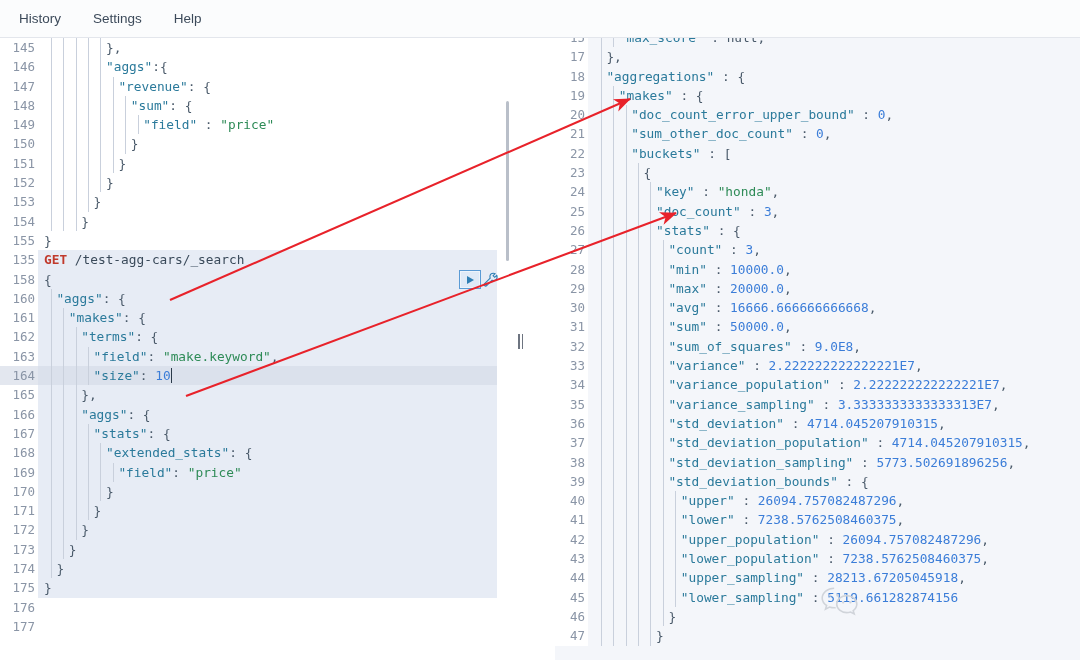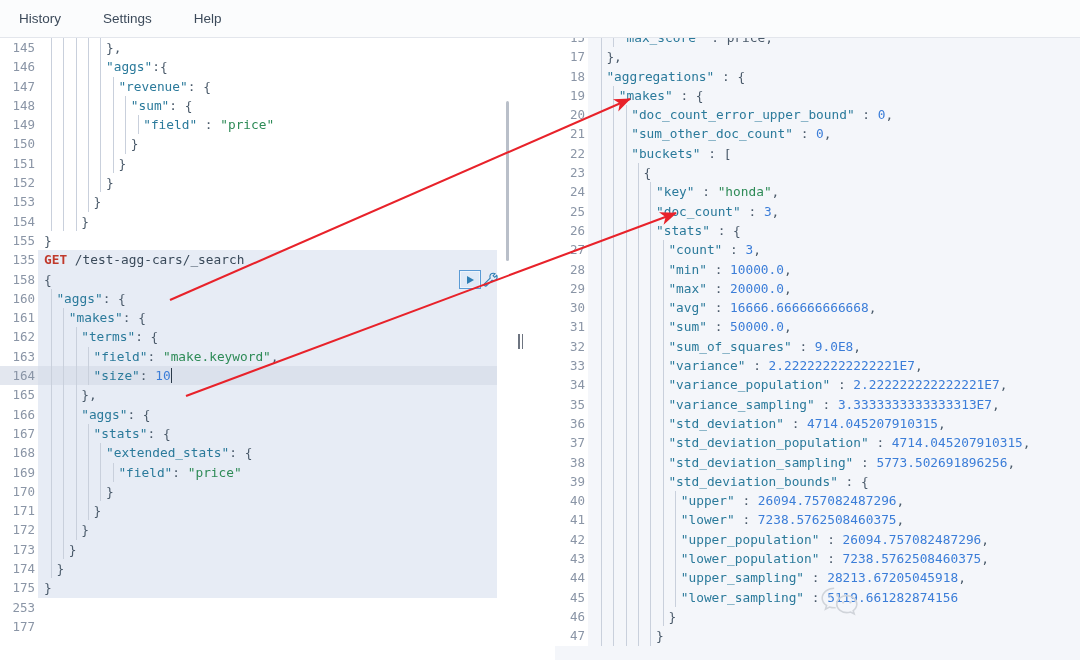--- a/index.html
+++ b/index.html
@@ -3,21 +3,21 @@
 <meta charset="utf-8">
 <style>
   * { box-sizing: border-box; margin:0; padding:0; }
   html,body { width:1080px; height:660px; overflow:hidden; background:#ffffff;
               font-family:"Liberation Sans", sans-serif; }
 
   
   #menubar {
     position:absolute; left:0; top:0; width:1080px; height:38px;
     background:#fbfcfd; border-bottom:1px solid #e3e6ec;
-    display:flex; align-items:center; padding-left:8px; gap:20px;
+    display:flex; align-items:center; padding-left:8px; gap:10px;
   }
   .menu-item {
     font-size:13.5px; color:#3c4a5a; padding:5px 11px; border-radius:3px;
     cursor:default; white-space:nowrap;
   }
 
   
   #workspace { position:absolute; left:0; top:38px; width:1080px; height:622px; background:#fff; }
 
   .pane { position:absolute; top:0; height:622px; overflow:hidden; background:#ffffff; }
@@ -151,39 +151,39 @@
         <div class="row sel"><div class="gutter"><span class="gutter-wrap">166<span class="fold">▾</span></span></div><div class="code"><span style="display: inline-block; width: 37.2px;"></span><span><span class="k">"aggs"</span><span class="p">: {</span></span><span class="ig" style="left: 12.82px;"></span><span class="ig" style="left: 25.22px;"></span><span class="ig" style="left: 37.62px;"></span></div></div>
         <div class="row sel"><div class="gutter"><span class="gutter-wrap">167<span class="fold">▾</span></span></div><div class="code"><span style="display: inline-block; width: 49.6px;"></span><span><span class="k">"stats"</span><span class="p">: {</span></span><span class="ig" style="left: 12.82px;"></span><span class="ig" style="left: 25.22px;"></span><span class="ig" style="left: 37.62px;"></span><span class="ig" style="left: 50.02px;"></span></div></div>
         <div class="row sel"><div class="gutter"><span class="gutter-wrap">168<span class="fold">▾</span></span></div><div class="code"><span style="display: inline-block; width: 62px;"></span><span><span class="k">"extended_stats"</span><span class="p">: {</span></span><span class="ig" style="left: 12.82px;"></span><span class="ig" style="left: 25.22px;"></span><span class="ig" style="left: 37.62px;"></span><span class="ig" style="left: 50.02px;"></span><span class="ig" style="left: 62.42px;"></span></div></div>
         <div class="row sel"><div class="gutter"><span class="gutter-wrap">169</span></div><div class="code"><span style="display: inline-block; width: 74.4px;"></span><span><span class="k">"field"</span><span class="p">: </span><span class="s">"price"</span></span><span class="ig" style="left: 12.82px;"></span><span class="ig" style="left: 25.22px;"></span><span class="ig" style="left: 37.62px;"></span><span class="ig" style="left: 50.02px;"></span><span class="ig" style="left: 62.42px;"></span><span class="ig" style="left: 74.82px;"></span></div></div>
         <div class="row sel"><div class="gutter"><span class="gutter-wrap">170<span class="fold">▴</span></span></div><div class="code"><span style="display: inline-block; width: 62px;"></span><span><span class="p">}</span></span><span class="ig" style="left: 12.82px;"></span><span class="ig" style="left: 25.22px;"></span><span class="ig" style="left: 37.62px;"></span><span class="ig" style="left: 50.02px;"></span><span class="ig" style="left: 62.42px;"></span></div></div>
         <div class="row sel"><div class="gutter"><span class="gutter-wrap">171<span class="fold">▴</span></span></div><div class="code"><span style="display: inline-block; width: 49.6px;"></span><span><span class="p">}</span></span><span class="ig" style="left: 12.82px;"></span><span class="ig" style="left: 25.22px;"></span><span class="ig" style="left: 37.62px;"></span><span class="ig" style="left: 50.02px;"></span></div></div>
         <div class="row sel"><div class="gutter"><span class="gutter-wrap">172<span class="fold">▴</span></span></div><div class="code"><span style="display: inline-block; width: 37.2px;"></span><span><span class="p">}</span></span><span class="ig" style="left: 12.82px;"></span><span class="ig" style="left: 25.22px;"></span><span class="ig" style="left: 37.62px;"></span></div></div>
         <div class="row sel"><div class="gutter"><span class="gutter-wrap">173<span class="fold">▴</span></span></div><div class="code"><span style="display: inline-block; width: 24.8px;"></span><span><span class="p">}</span></span><span class="ig" style="left: 12.82px;"></span><span class="ig" style="left: 25.22px;"></span></div></div>
         <div class="row sel"><div class="gutter"><span class="gutter-wrap">174<span class="fold">▴</span></span></div><div class="code"><span style="display: inline-block; width: 12.4px;"></span><span><span class="p">}</span></span><span class="ig" style="left: 12.82px;"></span></div></div>
         <div class="row sel"><div class="gutter"><span class="gutter-wrap">175<span class="fold">▴</span></span></div><div class="code"><span style="display: inline-block; width: 0px;"></span><span><span class="p">}</span></span></div></div>
-        <div class="row"><div class="gutter"><span class="gutter-wrap">253</span></div><div class="code"><span style="display: inline-block; width: 0px;"></span><span></span></div></div>
+        <div class="row"><div class="gutter"><span class="gutter-wrap">176</span></div><div class="code"><span style="display: inline-block; width: 0px;"></span><span></span></div></div>
         <div class="row"><div class="gutter"><span class="gutter-wrap">177</span></div><div class="code"><span style="display: inline-block; width: 0px;"></span><span></span></div></div>
       </div>
   </div>
 
   <div id="splitter">
     <div id="split-scroll"></div>
     <div id="split-handle">
       <i></i>
         <i></i>
     </div>
   </div>
 
   <div id="right-border"></div>
   <div id="right-pane-topline"></div>
 
   <div class="pane" id="right-pane">
     <div class="code-area" id="right-code" style="top: -10px;">
-        <div class="row clip-top"><div class="gutter"><span class="gutter-wrap">15</span></div><div class="code"><span style="display: inline-block; width: 24.8px;"></span><span><span class="k">"max_score"</span><span class="p"> : price,</span></span><span class="ig" style="left: 12.82px;"></span><span class="ig" style="left: 25.22px;"></span></div></div>
+        <div class="row clip-top"><div class="gutter"><span class="gutter-wrap">15</span></div><div class="code"><span style="display: inline-block; width: 24.8px;"></span><span><span class="k">"max_score"</span><span class="p"> : null,</span></span><span class="ig" style="left: 12.82px;"></span><span class="ig" style="left: 25.22px;"></span></div></div>
         <div class="row"><div class="gutter"><span class="gutter-wrap">17<span class="fold">▴</span></span></div><div class="code"><span style="display: inline-block; width: 12.4px;"></span><span><span class="p">},</span></span><span class="ig" style="left: 12.82px;"></span></div></div>
         <div class="row"><div class="gutter"><span class="gutter-wrap">18<span class="fold">▾</span></span></div><div class="code"><span style="display: inline-block; width: 12.4px;"></span><span><span class="k">"aggregations"</span><span class="p"> : {</span></span><span class="ig" style="left: 12.82px;"></span></div></div>
         <div class="row"><div class="gutter"><span class="gutter-wrap">19<span class="fold">▾</span></span></div><div class="code"><span style="display: inline-block; width: 24.8px;"></span><span><span class="k">"makes"</span><span class="p"> : {</span></span><span class="ig" style="left: 12.82px;"></span><span class="ig" style="left: 25.22px;"></span></div></div>
         <div class="row"><div class="gutter"><span class="gutter-wrap">20</span></div><div class="code"><span style="display: inline-block; width: 37.2px;"></span><span><span class="k">"doc_count_error_upper_bound"</span><span class="p"> : </span><span class="n">0</span><span class="p">,</span></span><span class="ig" style="left: 12.82px;"></span><span class="ig" style="left: 25.22px;"></span><span class="ig" style="left: 37.62px;"></span></div></div>
         <div class="row"><div class="gutter"><span class="gutter-wrap">21</span></div><div class="code"><span style="display: inline-block; width: 37.2px;"></span><span><span class="k">"sum_other_doc_count"</span><span class="p"> : </span><span class="n">0</span><span class="p">,</span></span><span class="ig" style="left: 12.82px;"></span><span class="ig" style="left: 25.22px;"></span><span class="ig" style="left: 37.62px;"></span></div></div>
         <div class="row"><div class="gutter"><span class="gutter-wrap">22<span class="fold">▾</span></span></div><div class="code"><span style="display: inline-block; width: 37.2px;"></span><span><span class="k">"buckets"</span><span class="p"> : [</span></span><span class="ig" style="left: 12.82px;"></span><span class="ig" style="left: 25.22px;"></span><span class="ig" style="left: 37.62px;"></span></div></div>
         <div class="row"><div class="gutter"><span class="gutter-wrap">23<span class="fold">▾</span></span></div><div class="code"><span style="display: inline-block; width: 49.6px;"></span><span><span class="p">{</span></span><span class="ig" style="left: 12.82px;"></span><span class="ig" style="left: 25.22px;"></span><span class="ig" style="left: 37.62px;"></span><span class="ig" style="left: 50.02px;"></span></div></div>
         <div class="row"><div class="gutter"><span class="gutter-wrap">24</span></div><div class="code"><span style="display: inline-block; width: 62px;"></span><span><span class="k">"key"</span><span class="p"> : </span><span class="s">"honda"</span><span class="p">,</span></span><span class="ig" style="left: 12.82px;"></span><span class="ig" style="left: 25.22px;"></span><span class="ig" style="left: 37.62px;"></span><span class="ig" style="left: 50.02px;"></span><span class="ig" style="left: 62.42px;"></span></div></div>
         <div class="row"><div class="gutter"><span class="gutter-wrap">25</span></div><div class="code"><span style="display: inline-block; width: 62px;"></span><span><span class="k">"doc_count"</span><span class="p"> : </span><span class="n">3</span><span class="p">,</span></span><span class="ig" style="left: 12.82px;"></span><span class="ig" style="left: 25.22px;"></span><span class="ig" style="left: 37.62px;"></span><span class="ig" style="left: 50.02px;"></span><span class="ig" style="left: 62.42px;"></span></div></div>
         <div class="row"><div class="gutter"><span class="gutter-wrap">26<span class="fold">▾</span></span></div><div class="code"><span style="display: inline-block; width: 62px;"></span><span><span class="k">"stats"</span><span class="p"> : {</span></span><span class="ig" style="left: 12.82px;"></span><span class="ig" style="left: 25.22px;"></span><span class="ig" style="left: 37.62px;"></span><span class="ig" style="left: 50.02px;"></span><span class="ig" style="left: 62.42px;"></span></div></div>

